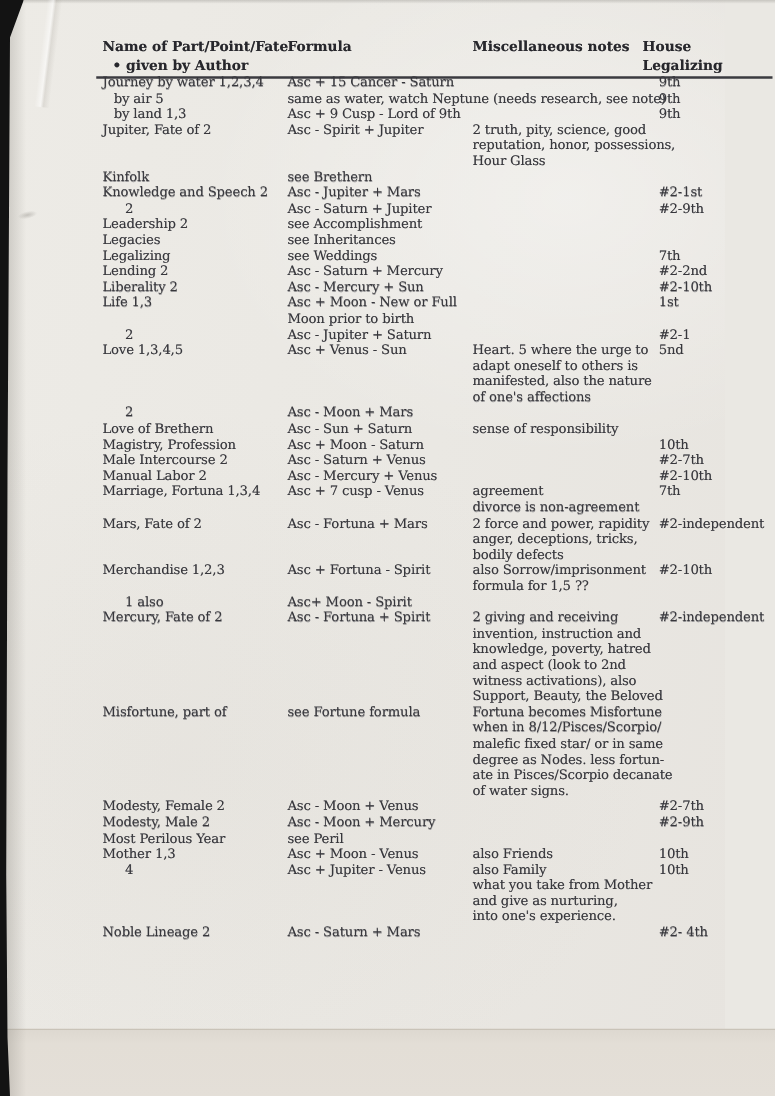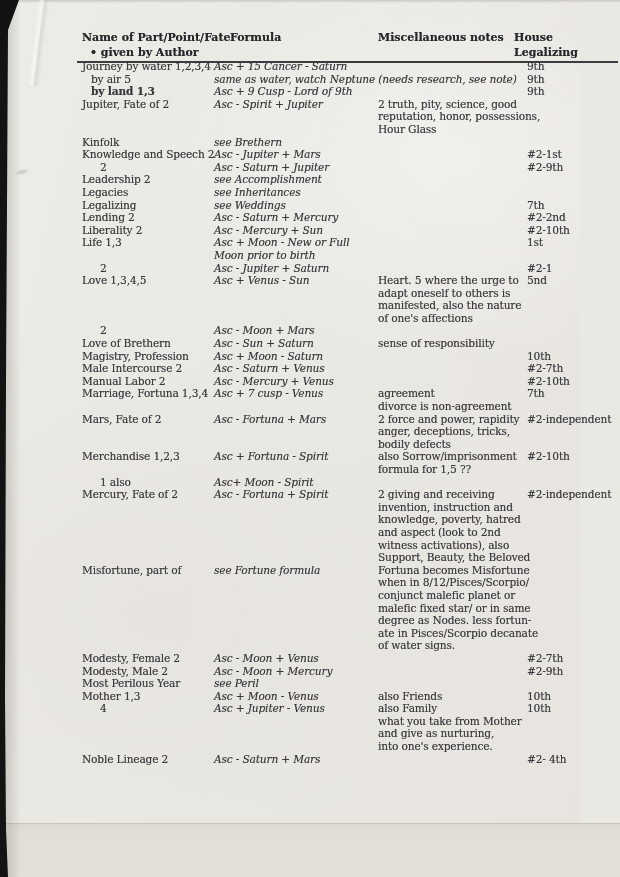--- a/index.html
+++ b/index.html
@@ -62,21 +62,21 @@
 
   #rows{position:absolute;left:82px;top:60px;width:536px;}
   .row{position:relative;height:12.6px;}
   .cell{
     position:absolute;top:0;white-space:nowrap;
     font-size:10.5px;line-height:12.6px;letter-spacing:-0.1px;
     color:#37373c;
     text-shadow:0.2px 0.2px 0.4px rgba(75,75,82,0.55);
   }
   .name-cell{left:0;}
-  .formula-cell{left:132px;font-style:italic;}
+  .formula-cell{left:148px;}
   .notes-cell{left:296px;}
   .house-cell{left:445px;}
 </style>
 </head>
 <body>
 
 <div class="scan">
   <div class="top-edge"></div>
   <div class="crease"></div>
   <div class="smudge"></div>
@@ -100,21 +100,21 @@
         <span class="cell notes-cell"></span>
         <span class="cell house-cell">9th</span>
       </div>
       <div class="row">
         <span class="cell name-cell" style="padding-left: 9px;">by air 5</span>
         <span class="cell formula-cell">same as water, watch Neptune (needs research, see note)</span>
         <span class="cell notes-cell"></span>
         <span class="cell house-cell">9th</span>
       </div>
       <div class="row">
-        <span class="cell name-cell" style="padding-left: 9px; font-weight: bold;">by land 1,3</span>
+        <span class="cell name-cell" style="padding-left: 9px;">by land 1,3</span>
         <span class="cell formula-cell">Asc + 9 Cusp - Lord of 9th</span>
         <span class="cell notes-cell"></span>
         <span class="cell house-cell">9th</span>
       </div>
       <div class="row">
         <span class="cell name-cell">Jupiter, Fate of 2</span>
         <span class="cell formula-cell">Asc - Spirit + Jupiter</span>
         <span class="cell notes-cell">2 truth, pity, science, good</span>
         <span class="cell house-cell"></span>
       </div>
@@ -342,26 +342,20 @@
       </div>
       <div class="row">
         <span class="cell name-cell"></span>
         <span class="cell formula-cell"></span>
         <span class="cell notes-cell">when in 8/12/Pisces/Scorpio/</span>
         <span class="cell house-cell"></span>
       </div>
       <div class="row">
         <span class="cell name-cell"></span>
         <span class="cell formula-cell"></span>
-        <span class="cell notes-cell">conjunct malefic planet or</span>
-        <span class="cell house-cell"></span>
-      </div>
-      <div class="row">
-        <span class="cell name-cell"></span>
-        <span class="cell formula-cell"></span>
         <span class="cell notes-cell">malefic fixed star/ or in same</span>
         <span class="cell house-cell"></span>
       </div>
       <div class="row">
         <span class="cell name-cell"></span>
         <span class="cell formula-cell"></span>
         <span class="cell notes-cell">degree as Nodes. less fortun-</span>
         <span class="cell house-cell"></span>
       </div>
       <div class="row">

